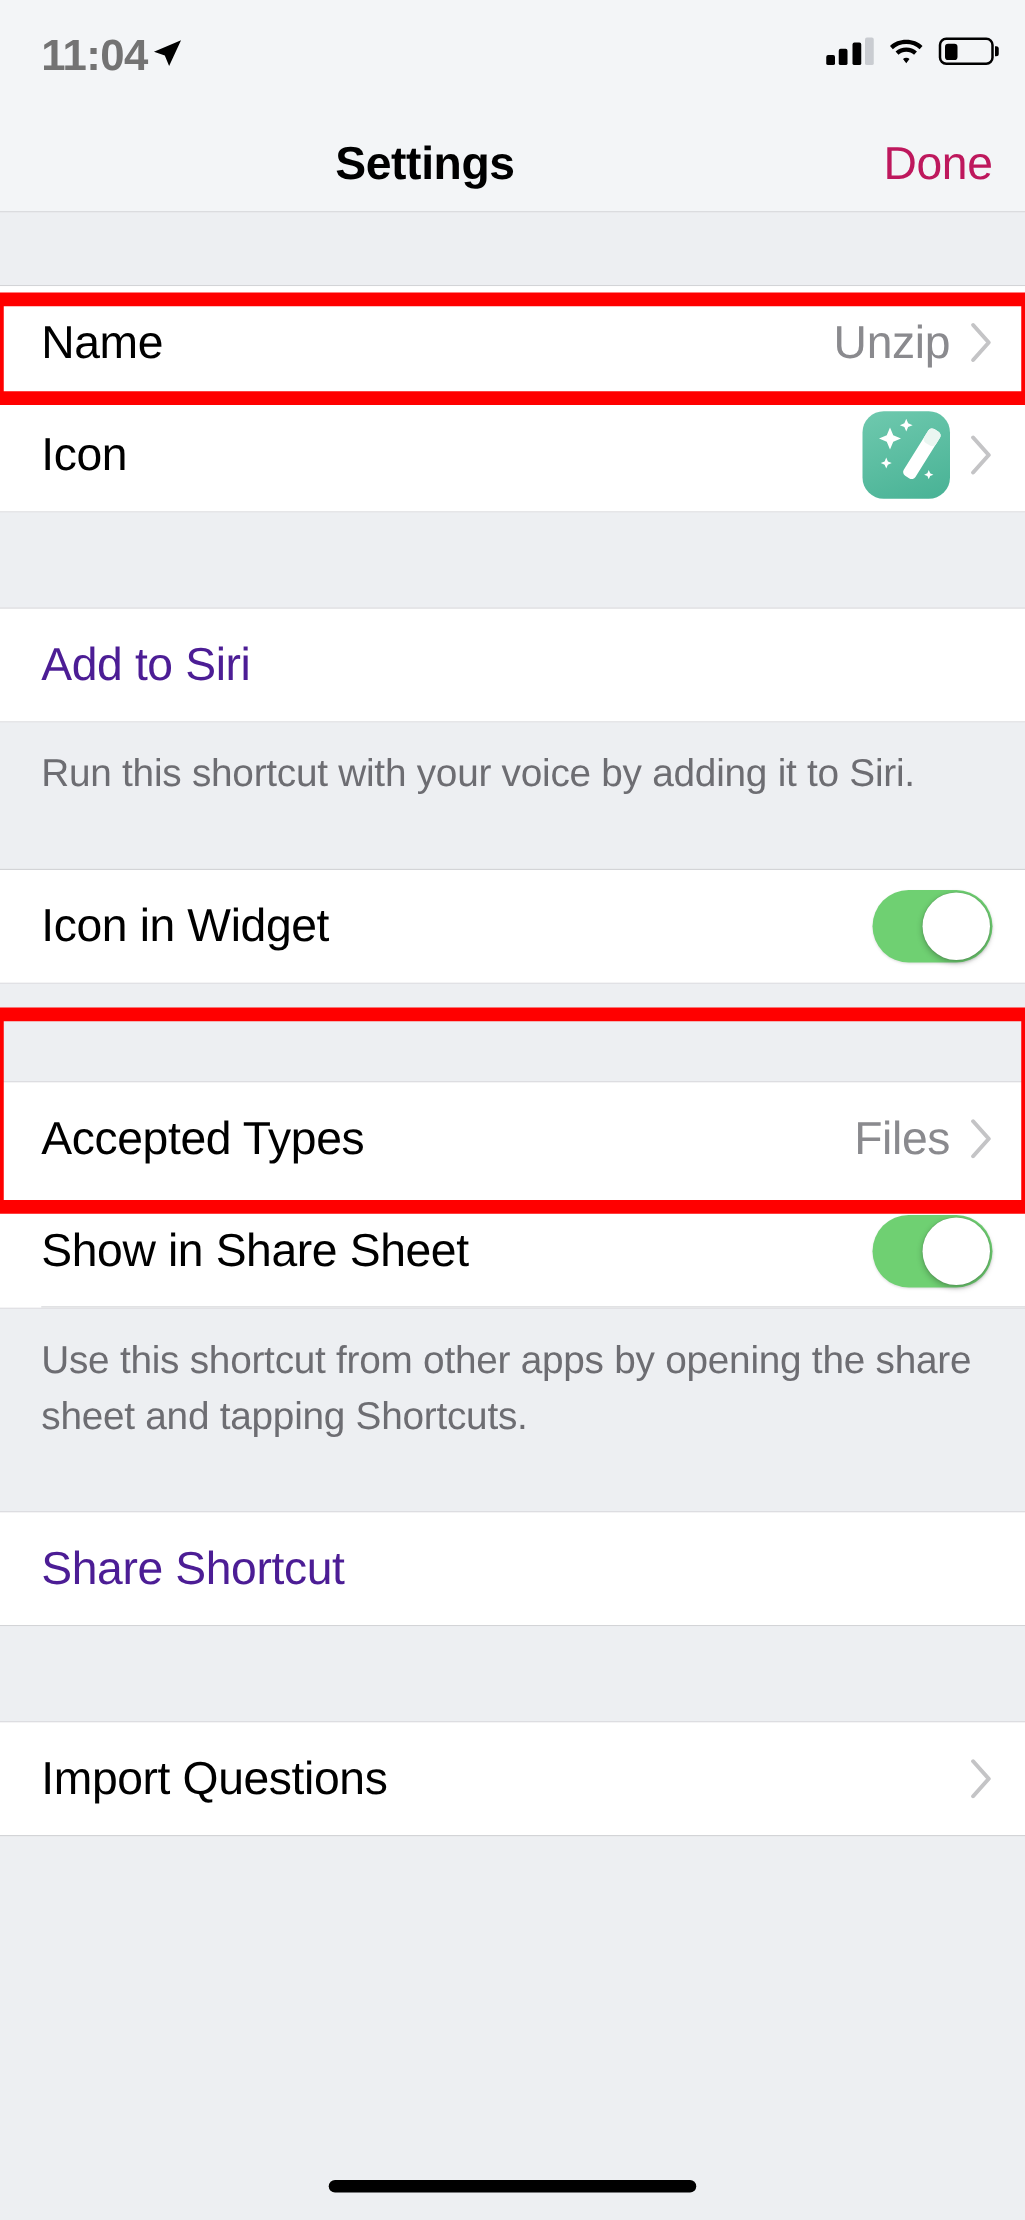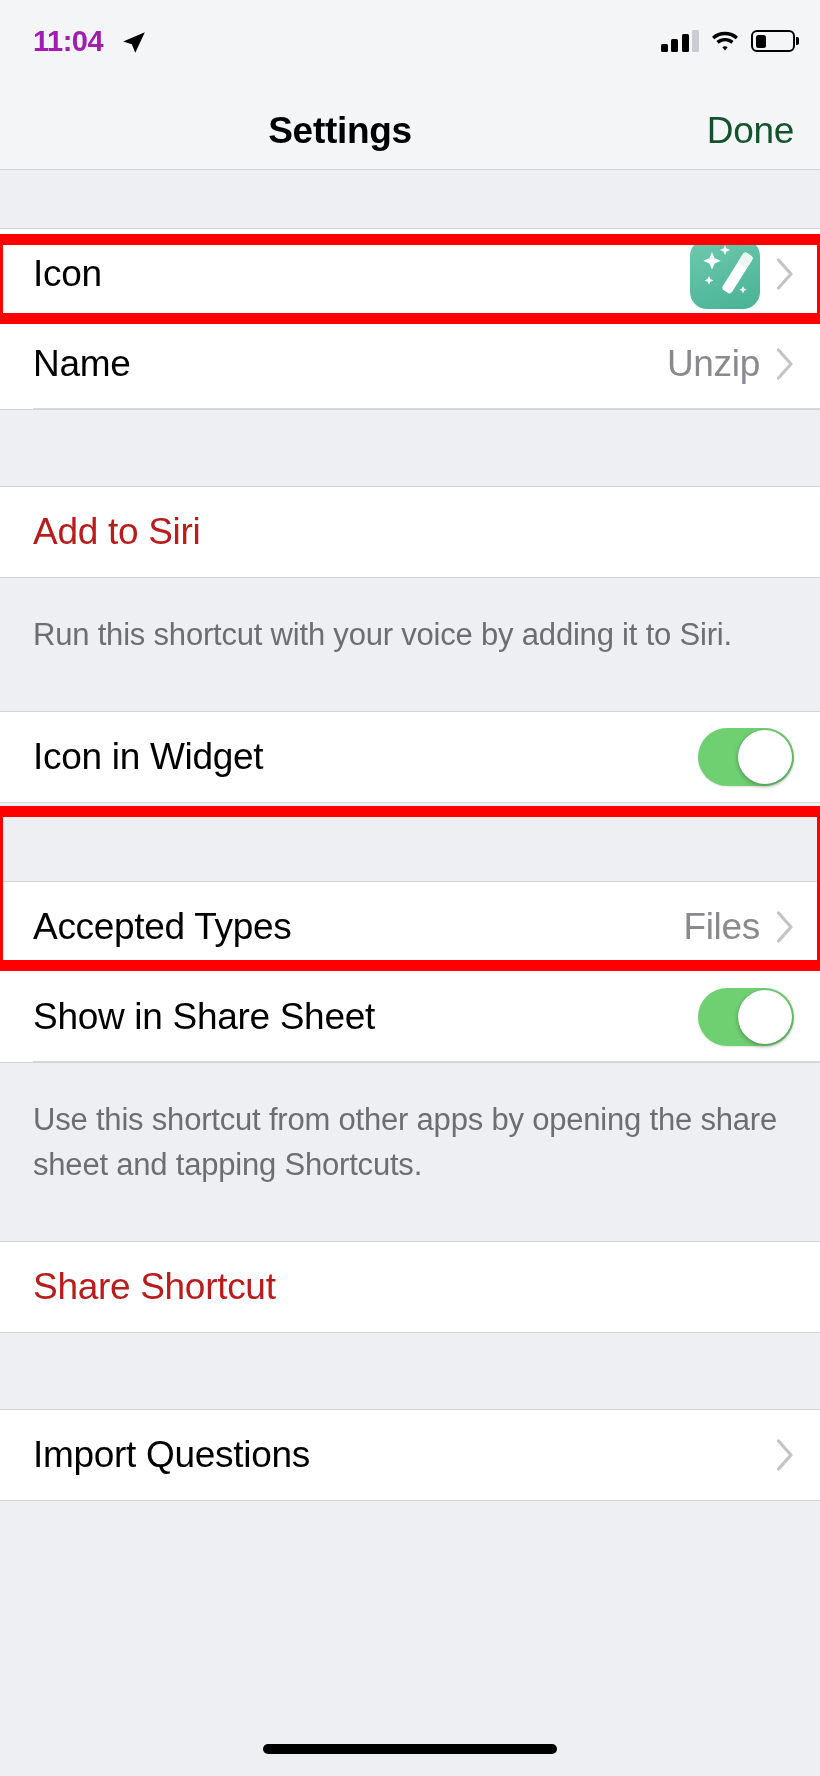--- a/index.html
+++ b/index.html
@@ -12,21 +12,21 @@
   }
   .phone { position:relative; width:820px; height:1776px; background:#EDEFF2; }
 
   
   .statusbar {
     position:absolute; top:0; left:0; width:820px; height:92px;
     background:#F3F5F7;
   }
   .sb-time {
     position:absolute; left:33px; top:25px;
-    font-size:29px; font-weight:700; color:#a21caf; letter-spacing:-0.5px;
+    font-size:35px; font-weight:700; color:#737373; letter-spacing:-0.5px;
   }
   .sb-loc { position:absolute; left:121px; top:30px; width:26px; height:26px; }
   .sb-right {
     position:absolute; right:25px; top:30px;
     display:flex; align-items:center; gap:11px;
   }
   .bars { display:flex; align-items:flex-end; gap:3.5px; height:22px; }
   .bars i { display:block; width:7px; background:#000; border-radius:1.5px; }
   .bars i:nth-child(1){ height:8px; }
   .bars i:nth-child(2){ height:13px; }
@@ -49,52 +49,52 @@
     background:#F3F5F7; border-bottom:1px solid #D3D4D7;
   }
   .nav-title {
     position:absolute; left:0; top:0; width:680px; height:78px;
     display:flex; align-items:center; justify-content:center;
     font-size:37px; font-weight:700; color:#000; letter-spacing:-0.3px;
   }
   .nav-done {
     position:absolute; right:26px; top:0; height:78px;
     display:flex; align-items:center;
-    font-size:37px; color:#14532d; letter-spacing:-0.3px;text-align:center;
+    font-size:37px; color:#be185d; letter-spacing:-0.3px;text-align:center;
   }
 
   
   .scroll { position:absolute; top:170px; left:0; width:820px; height:1606px; }
 
   .gap { background:#EDEFF2; width:820px; }
   .group { background:#FFFFFF; width:820px; }
   .group.bordered { border-top:1px solid #D3D4D7; border-bottom:1px solid #D3D4D7; }
 
   .row {
     position:relative; display:flex; align-items:center;
     height:90px; padding:0 26px 0 33px; background:#FFFFFF;
   }
   .row .sep {
     position:absolute; left:33px; right:0; bottom:0; height:1px; background:#D8D9DC;
   }
   .row-label {
     font-size:37px; color:#000; letter-spacing:-0.3px; white-space:nowrap;
   }
-  .row-label.blue { color:#b91c1c; }
+  .row-label.blue { color:#4c1d95; }
   .row-right {
     margin-left:auto; display:flex; align-items:center; gap:16px;
   }
   .row-value {
     font-size:37px; color:#8A8A8E; letter-spacing:-0.3px;
   }
   .chev { width:18px; height:32px; flex:none; }
 
   .footer {
     background:#EDEFF2; padding:18px 33px 26px 33px;
-    font-size:31px; line-height:45px; color:#6D6D72; letter-spacing:-0.2px;margin-top:16px;
+    font-size:31px; line-height:45px; color:#6D6D72; letter-spacing:-0.2px;
   }
 
   
   .toggle {
     position:relative; width:96px; height:58px; border-radius:29px;
     background:#6FD072; flex:none;
     box-shadow:0 1px 2px rgba(0,0,0,0.12);
   }
   .toggle .knob {
     position:absolute; top:2px; right:2px; width:54px; height:54px;
@@ -156,49 +156,49 @@
   <div class="navbar">
     <div class="nav-title">Settings</div>
     <div class="nav-done">Done</div>
   </div>
 
   <div class="scroll">
 
     <div class="gap" style="height:58px"></div>
 
     <div class="group bordered">
+      <div class="row">
+        <span class="row-label">Name</span>
+        <span class="row-right">
+          <span class="row-value">Unzip</span>
+          <svg class="chev" viewBox="0 0 18 32">
+            <path d="M2.5 2 L15 16 L2.5 30" stroke="#C4C4C6" stroke-width="3.2" fill="none" stroke-linecap="round" stroke-linejoin="round"></path>
+          </svg>
+        </span>
+        <div class="sep"></div>
+      </div>
+
       <div class="row">
         <span class="row-label">Icon</span>
         <span class="row-right">
           <span class="app-icon">
             <svg viewBox="0 0 70 70" width="70" height="70">
               <rect x="42" y="12" width="11" height="44" rx="3.5" fill="#FFFFFF" transform="rotate(32 47.5 34)"></rect>
               <rect x="42" y="12" width="11" height="13" rx="3.5" fill="#EAF6F1" transform="rotate(32 47.5 34)"></rect>
               <path d="M22 13 l2.6 6.2 6.2 2.6 -6.2 2.6 -2.6 6.2 -2.6 -6.2 -6.2 -2.6 6.2 -2.6 Z" fill="#FFFFFF"></path>
               <path d="M35 6 l1.5 3.6 3.6 1.5 -3.6 1.5 -1.5 3.6 -1.5 -3.6 -3.6 -1.5 3.6 -1.5 Z" fill="#FFFFFF"></path>
               <path d="M19 37 l1.3 3.1 3.1 1.3 -3.1 1.3 -1.3 3.1 -1.3 -3.1 -3.1 -1.3 3.1 -1.3 Z" fill="#FFFFFF"></path>
               <path d="M53 47 l1.1 2.6 2.6 1.1 -2.6 1.1 -1.1 2.6 -1.1 -2.6 -2.6 -1.1 2.6 -1.1 Z" fill="#FFFFFF"></path>
             </svg>
           </span>
           <svg class="chev" viewBox="0 0 18 32">
             <path d="M2.5 2 L15 16 L2.5 30" stroke="#C4C4C6" stroke-width="3.2" fill="none" stroke-linecap="round" stroke-linejoin="round"></path>
           </svg>
         </span>
       </div>
-
-      <div class="row">
-        <span class="row-label">Name</span>
-        <span class="row-right">
-          <span class="row-value">Unzip</span>
-          <svg class="chev" viewBox="0 0 18 32">
-            <path d="M2.5 2 L15 16 L2.5 30" stroke="#C4C4C6" stroke-width="3.2" fill="none" stroke-linecap="round" stroke-linejoin="round"></path>
-          </svg>
-        </span>
-        <div class="sep"></div>
-      </div>
     </div>
 
     <div class="gap" style="height:76px"></div>
 
     <div class="group bordered">
       <div class="row">
         <span class="row-label blue">Add to Siri</span>
       </div>
     </div>
     <div class="footer">Run this shortcut with your voice by adding it to Siri.</div>

